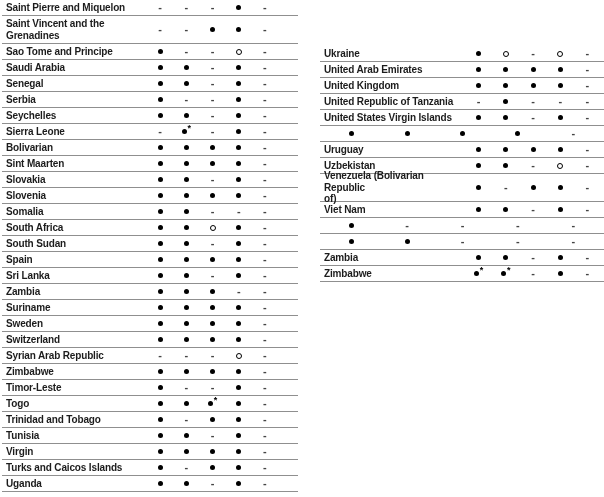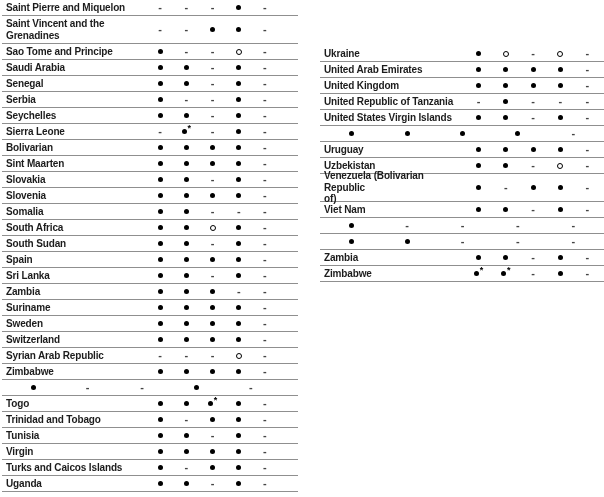--- a/index.html
+++ b/index.html
@@ -364,20 +364,21 @@
         </div>
         <div class="sym">
           <span class="dot"></span>
         </div>
         <div class="sym">
           <span class="dot"></span>
         </div>
         <div class="sym dash">-</div>
       </div>
       <div class="row">
+        <div class="name">Timor-Leste</div>
         <div class="sym">
           <span class="dot"></span>
         </div>
         <div class="sym dash">-</div>
         <div class="sym dash">-</div>
         <div class="sym">
           <span class="dot"></span>
         </div>
         <div class="sym dash">-</div>
       </div>

